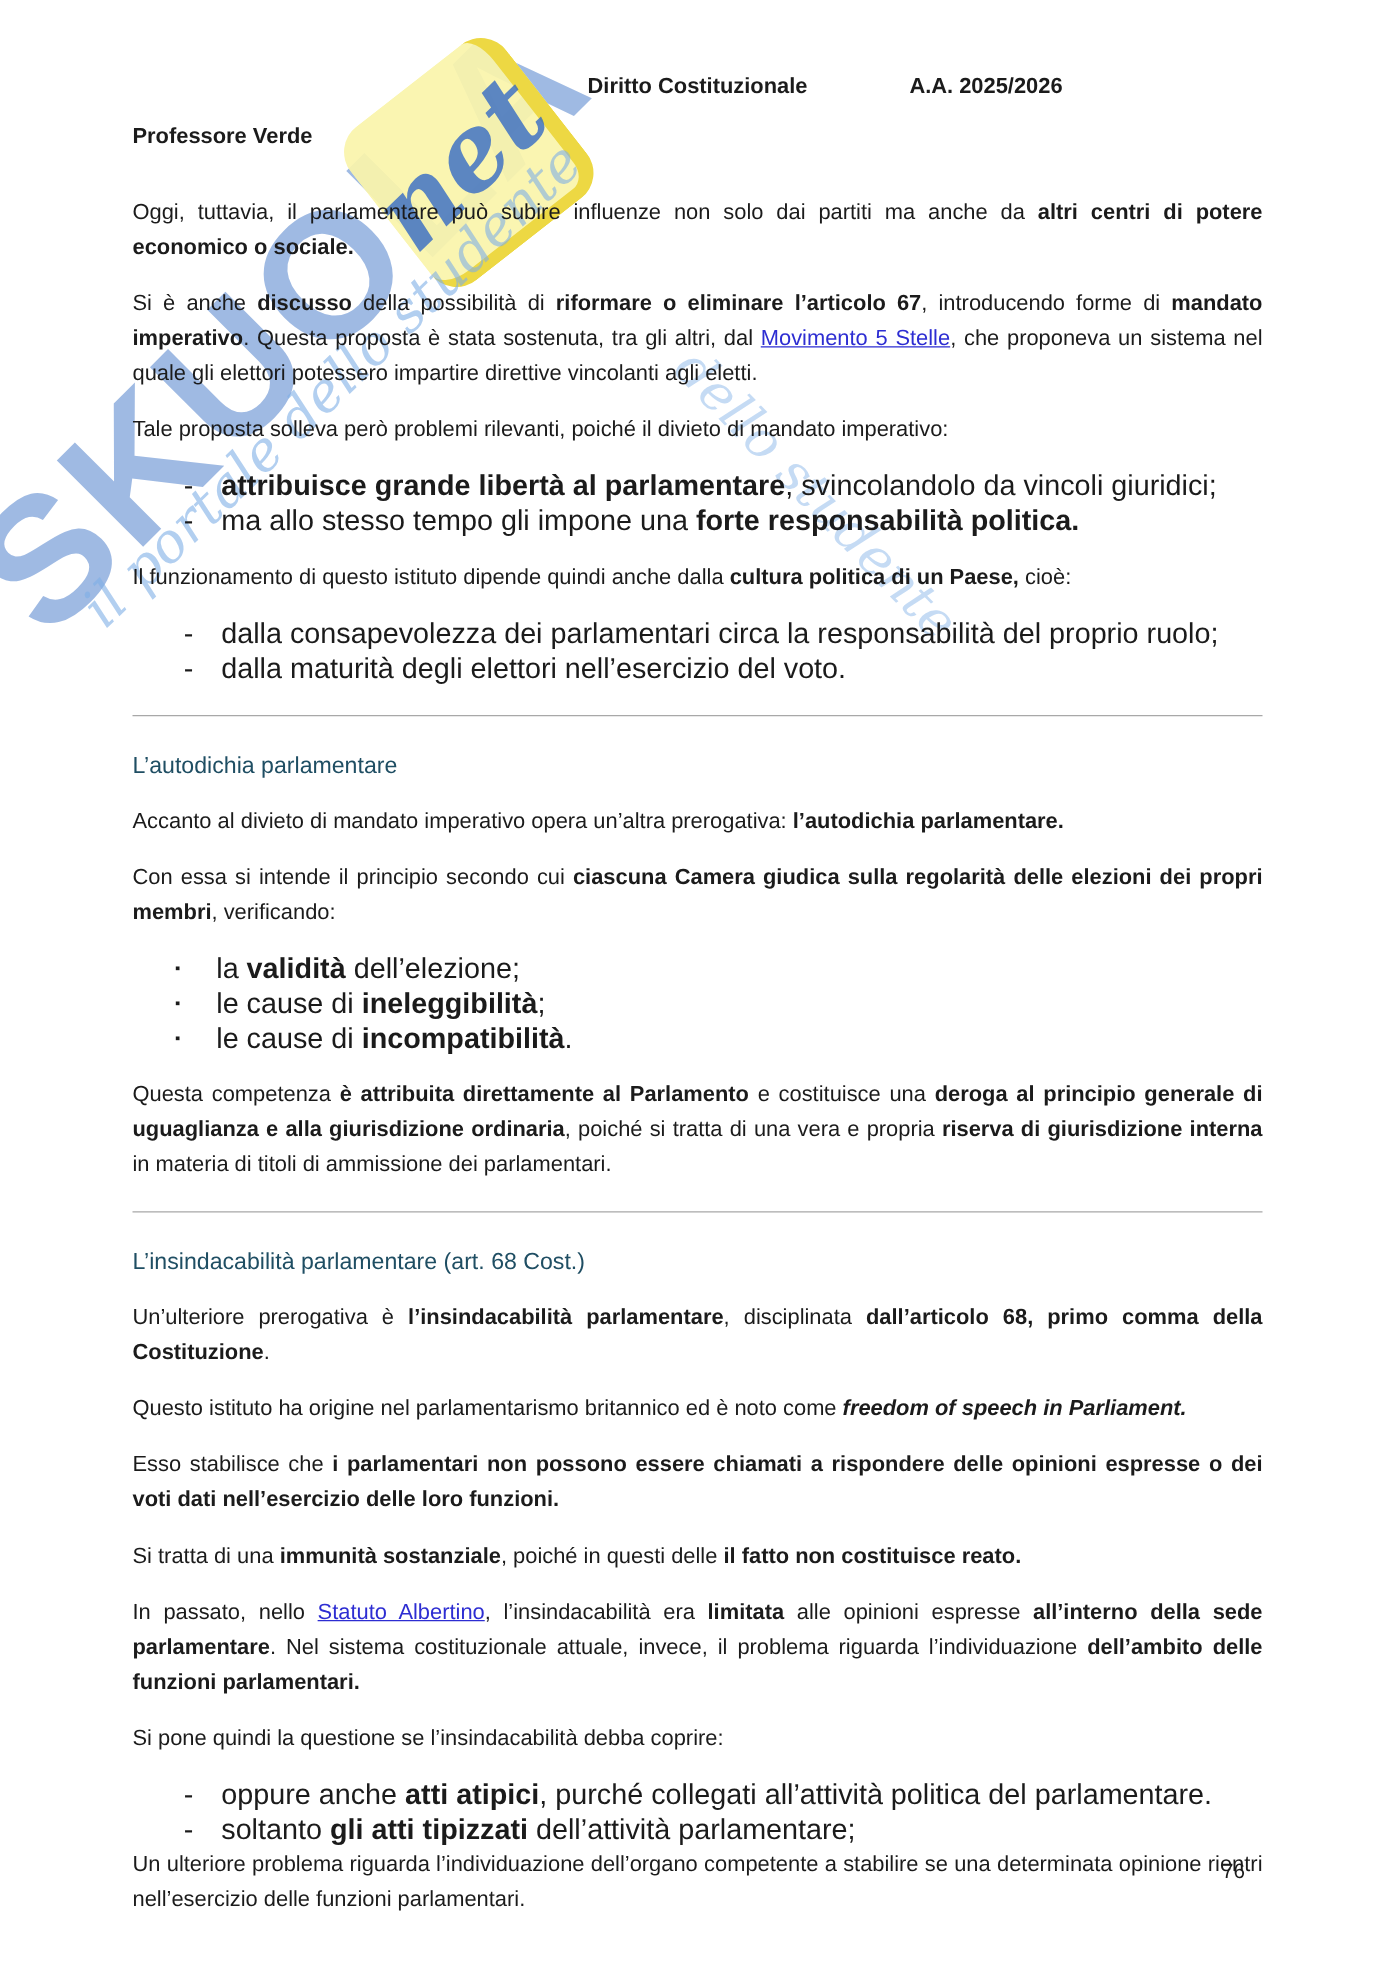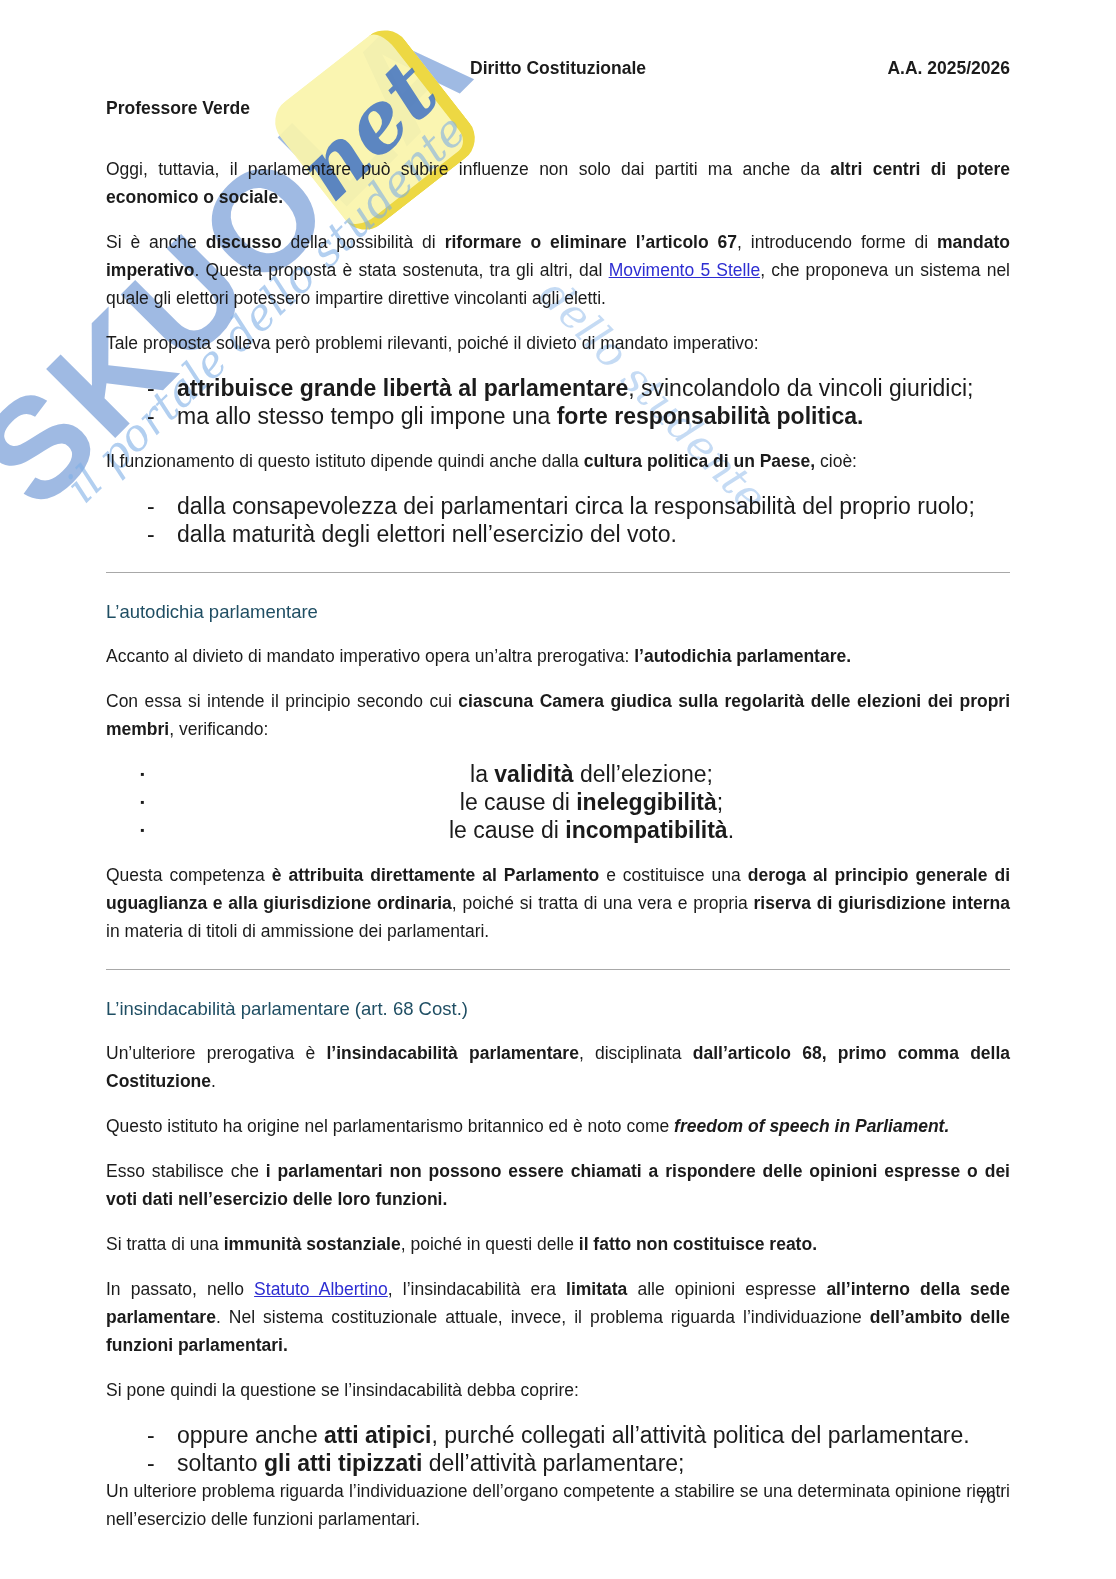--- a/index.html
+++ b/index.html
@@ -40,36 +40,36 @@
   .wm-tagline2{
     position:absolute;left:548px;top:262px;transform:rotate(46deg);
     transform-origin:left center;font-family:"DejaVu Serif", serif;
     font-style:italic;font-size:42px;color:rgba(126,175,230,0.45);white-space:nowrap;
   }
   
   .page{position:relative;z-index:1;padding:58px 106px 0 106px;}
   .doc-header{display:flex;font-weight:bold;font-size:17.5px;margin-bottom:36px;}
   .doc-header .h-left{flex:1;text-align:left;margin-top:40px;}
   .doc-header .h-center{flex:1.2;text-align:center;}
-  .doc-header .h-right{flex:1;text-align:right;}
+  .doc-header .h-right{flex:1;}
   main p{
     margin:17px 0;font-size:17.5px;line-height:28px;text-align:justify;
   }
   main p.tight{margin-top:0;}
   main h2{
     color:var(--heading);font-size:18.5px;font-weight:normal;
     margin:26px 0 16px 0;line-height:26px;
   }
   main hr{
     border:none;border-top:1.5px solid #a8a8a8;margin:24px 0 18px 0;
   }
   main ul{list-style:none;margin:0;padding:0;font-size:23px;line-height:28px;}
   main li{position:relative;padding-left:71px;text-align:left;}
   ul.dash li::before{content:"-";position:absolute;left:41px;top:0;}
-  ul.square li{padding-left:67px;text-align:center;}
+  ul.square li{padding-left:67px;}
   ul.square li::before{content:"▪";position:absolute;left:34px;top:0;font-size:12px;}
   .b{font-weight:bold;}
   .i{font-style:italic;}
   .u{}
   a.link{color:var(--link);text-decoration:underline;cursor:pointer;}
   .page-number{
     position:absolute;right:120px;bottom:72px;font-size:16.5px;z-index:1;
   }
 </style>
 </head>

